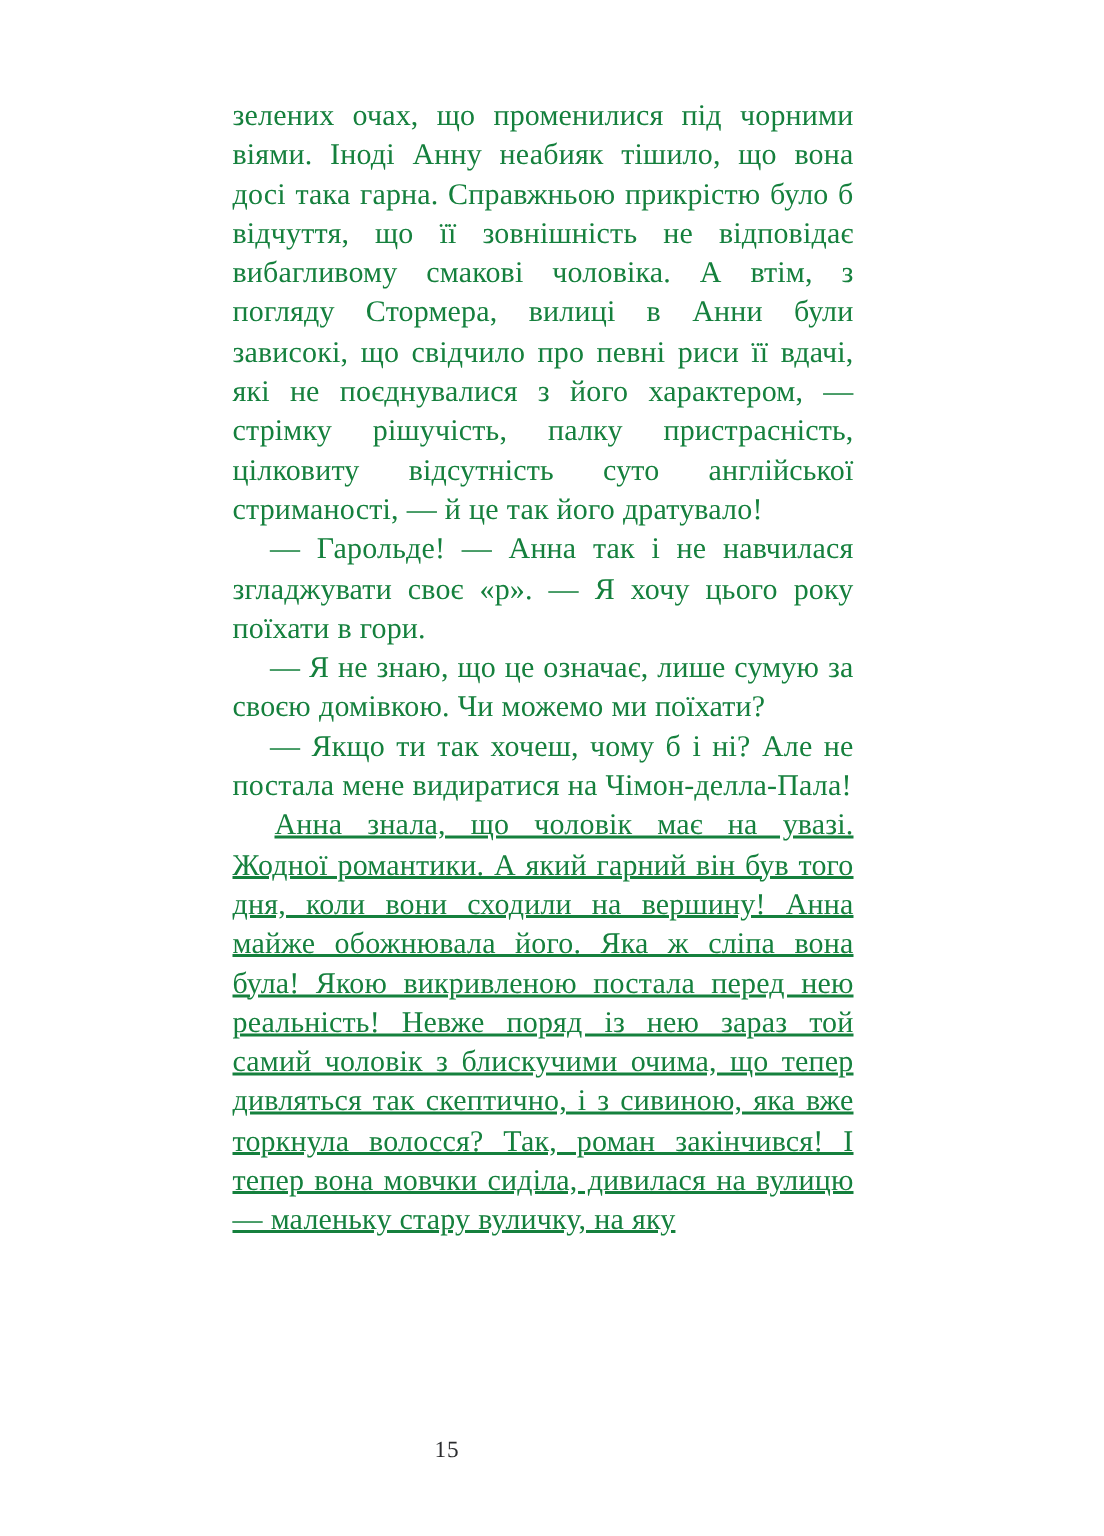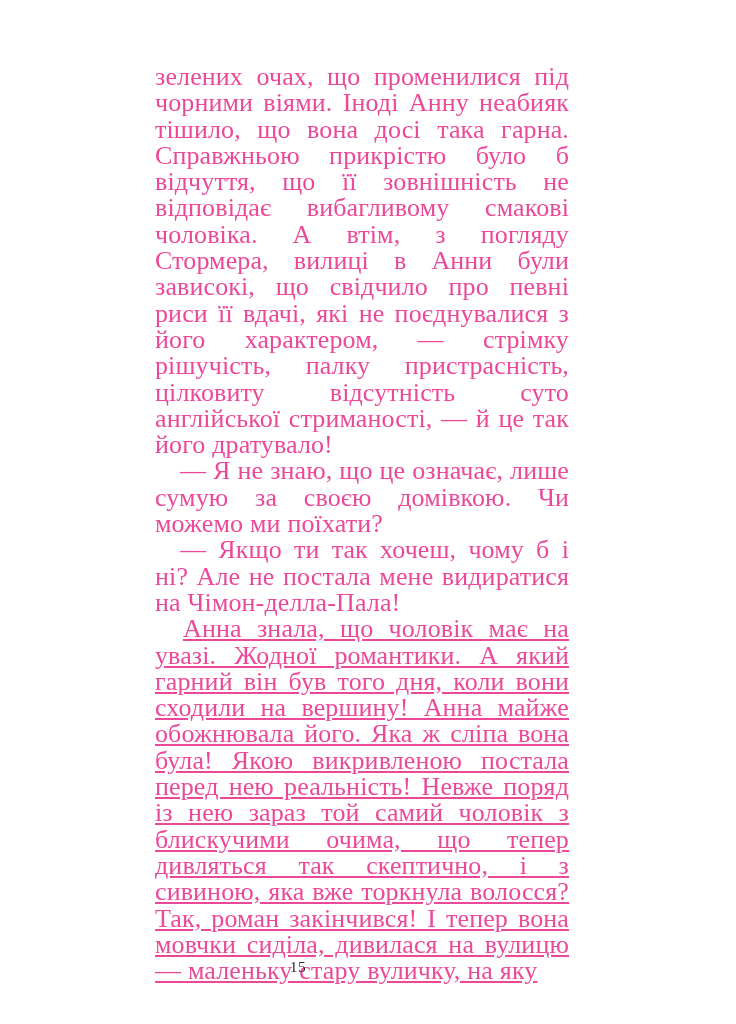--- a/index.html
+++ b/index.html
@@ -24,23 +24,23 @@
 
   .text-block {
     position: absolute;
     left: 155px;
     top: 64px;
     width: 414px;
   }
 
   .para {
     margin: 0;
-    font-size: 26px;
+    font-size: 20px;
     line-height: 26.3px;
-    color: #ec4899;
+    color: #15803d;
     text-align: justify;
     text-justify: inter-word;
     letter-spacing: 0.12px;
     word-spacing: 0.2px;
     -webkit-font-smoothing: antialiased;
   }
 
   
   .para.flush {
     text-indent: 0;
@@ -78,20 +78,21 @@
   }
 </style>
 </head>
 <body>
 
 <div class="page">
 
   <div class="text-block">
     <p class="para flush">зелених очах, що променилися під чорними віями. Іноді Анну неабияк тішило, що вона досі така гарна. Справжньою прикрістю було б відчуття, що її зовнішність не відповідає вибагливому смакові чоловіка. А втім, з погляду Стормера, вилиці в Анни були зависокі, що свідчило про певні риси її вдачі, які не поєднувалися з його характером, — стрімку рішучість, палку пристрасність, цілковиту відсутність суто англійської стриманості, — й це так його дратувало!</p>
 
+    <p class="para dialogue">— Гарольде! — Анна так і не навчилася згладжувати своє «р». — Я хочу цього року поїхати в гори.</p>
 
 
 
     <p class="para dialogue">— Я не знаю, що це означає, лише сумую за своєю домівкою. Чи можемо ми поїхати?</p>
 
     <p class="para dialogue">— Якщо ти так хочеш, чому б і ні? Але не постала мене видиратися на Чімон-делла-Пала!</p>
 
     <p class="para indent">Анна знала, що чоловік має на увазі. Жодної романтики. А який гарний він був того дня, коли вони сходили на вершину! Анна майже обожнювала його. Яка ж сліпа вона була! Якою викривленою постала перед нею реальність! Невже поряд із нею зараз той самий чоловік з блискучими очима, що тепер дивляться так скептично, і з сивиною, яка вже торкнула волосся? Так, роман закінчився! І тепер вона мовчки сиділа, дивилася на вулицю — маленьку стару вуличку, на яку</p>
   </div>
 

